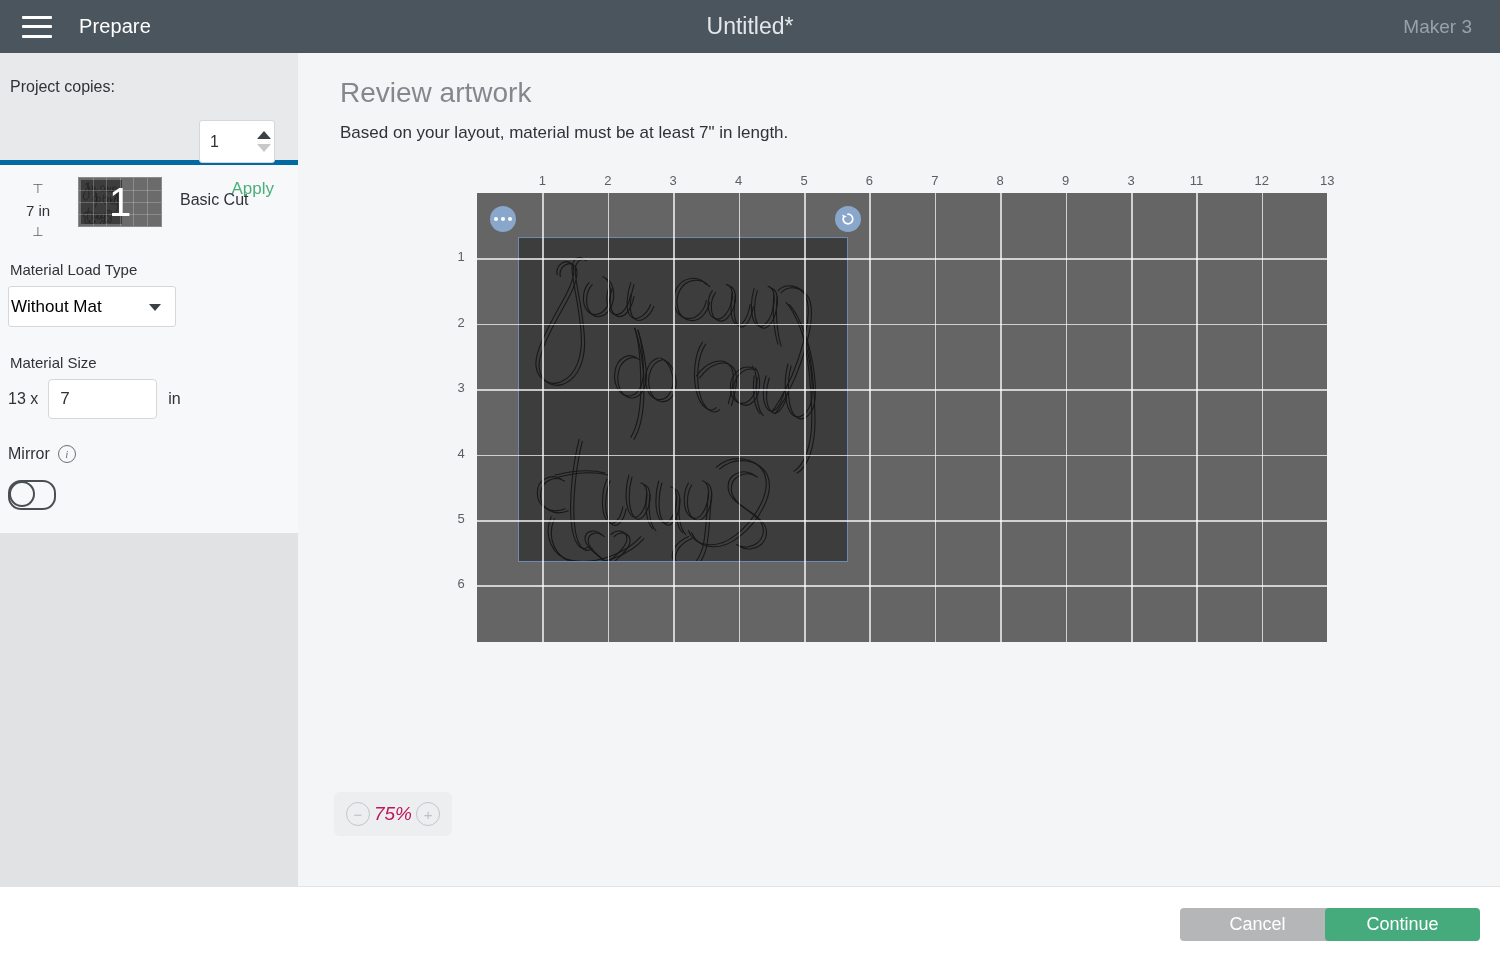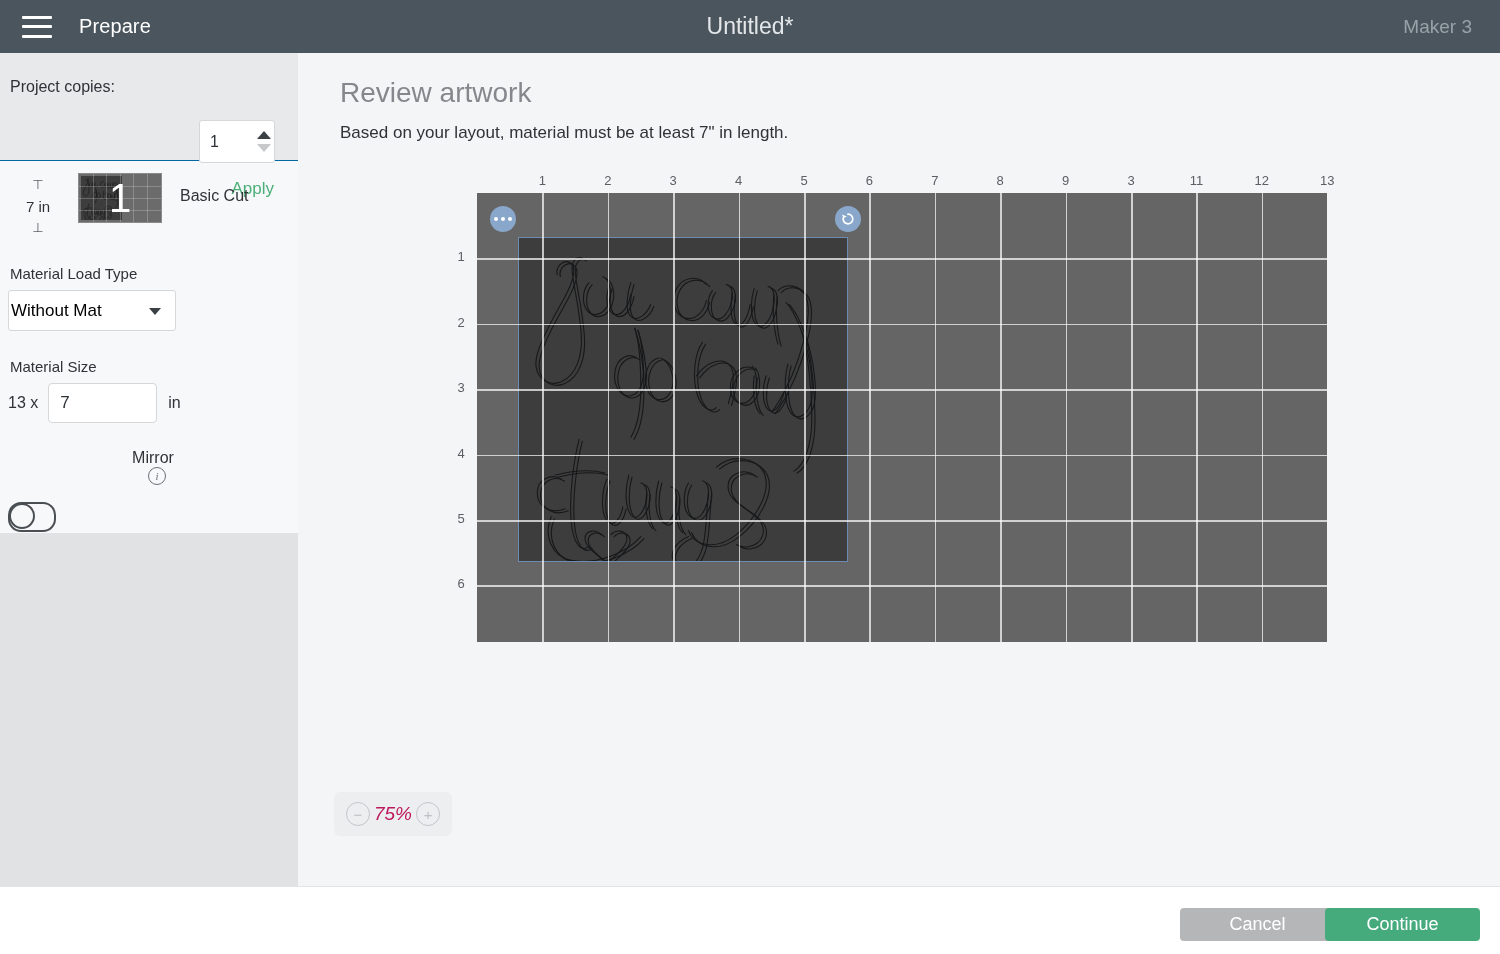--- a/index.html
+++ b/index.html
@@ -41,21 +41,21 @@
   }
 
   
   .sidebar {
     position: absolute; left: 0; top: 53px; width: 298px; height: 901px;
     background: #f7f8f9;
   }
   .copies-row {
     position: relative; height: 107px;
     background: #e8e9eb;
-    border-bottom: 1px solid #0369a1;
+    border-bottom: 5px solid #0369a1;
   }
   .copies-label {
     position: absolute; left: 10px; top: 25px;
     font-size: 16px; color: #2f3337;
   }
   .stepper {
     position: absolute; left: 199px; top: 67px;
     width: 74px; height: 41px;
     background: #ffffff; border: 1px solid #d6d7d9; border-radius: 3px;
     display: flex; align-items: center;
@@ -109,21 +109,21 @@
     position: absolute; left: 0; top: 0; width: 82px; height: 48px;
     display: flex; align-items: center; justify-content: center;
     color: #ffffff; font-size: 40px; font-weight: 300; line-height: 1;
   }
   .mat-op {
     position: absolute; left: 180px; top: 26px;
     font-size: 16px; color: #2f3337;
   }
 
   .field-label {
-    margin: 16px 0 8px 10px; font-size: 15px; color: #2f3337;
+    margin: 8px 0 8px 10px; font-size: 15px; color: #2f3337;
   }
   .select-box {
     position: relative; margin-left: 8px;
     width: 166px; height: 39px;
     background: #ffffff; border: 1px solid #d6d7d9; border-radius: 3px;
     display: flex; align-items: center;
     cursor: pointer;
   }
   .select-box .val { margin-left: 2px; font-size: 17px; color: #000000; }
   .select-box .caret {
@@ -339,21 +339,21 @@
         <span class="caret"></span>
       </div>
 
       <div class="field-label" style="margin-top:27px;">Material Size</div>
       <div class="size-row">
         <span class="size-pre">13 x</span>
         <input class="size-input" value="7" style="">
         <span class="size-post">in</span>
       </div>
 
-      <div class="mirror-row" style="margin-top:26px;flex-direction:column;">
+      <div class="mirror-row" style="margin-top:26px;">
         <span class="mirror-label">Mirror</span>
         <span class="info-icon">i</span>
       </div>
       <div class="toggle">
         <div class="knob"></div>
       </div>
     </div>
 
     <div class="sidebar-lower"></div>
   </div>

